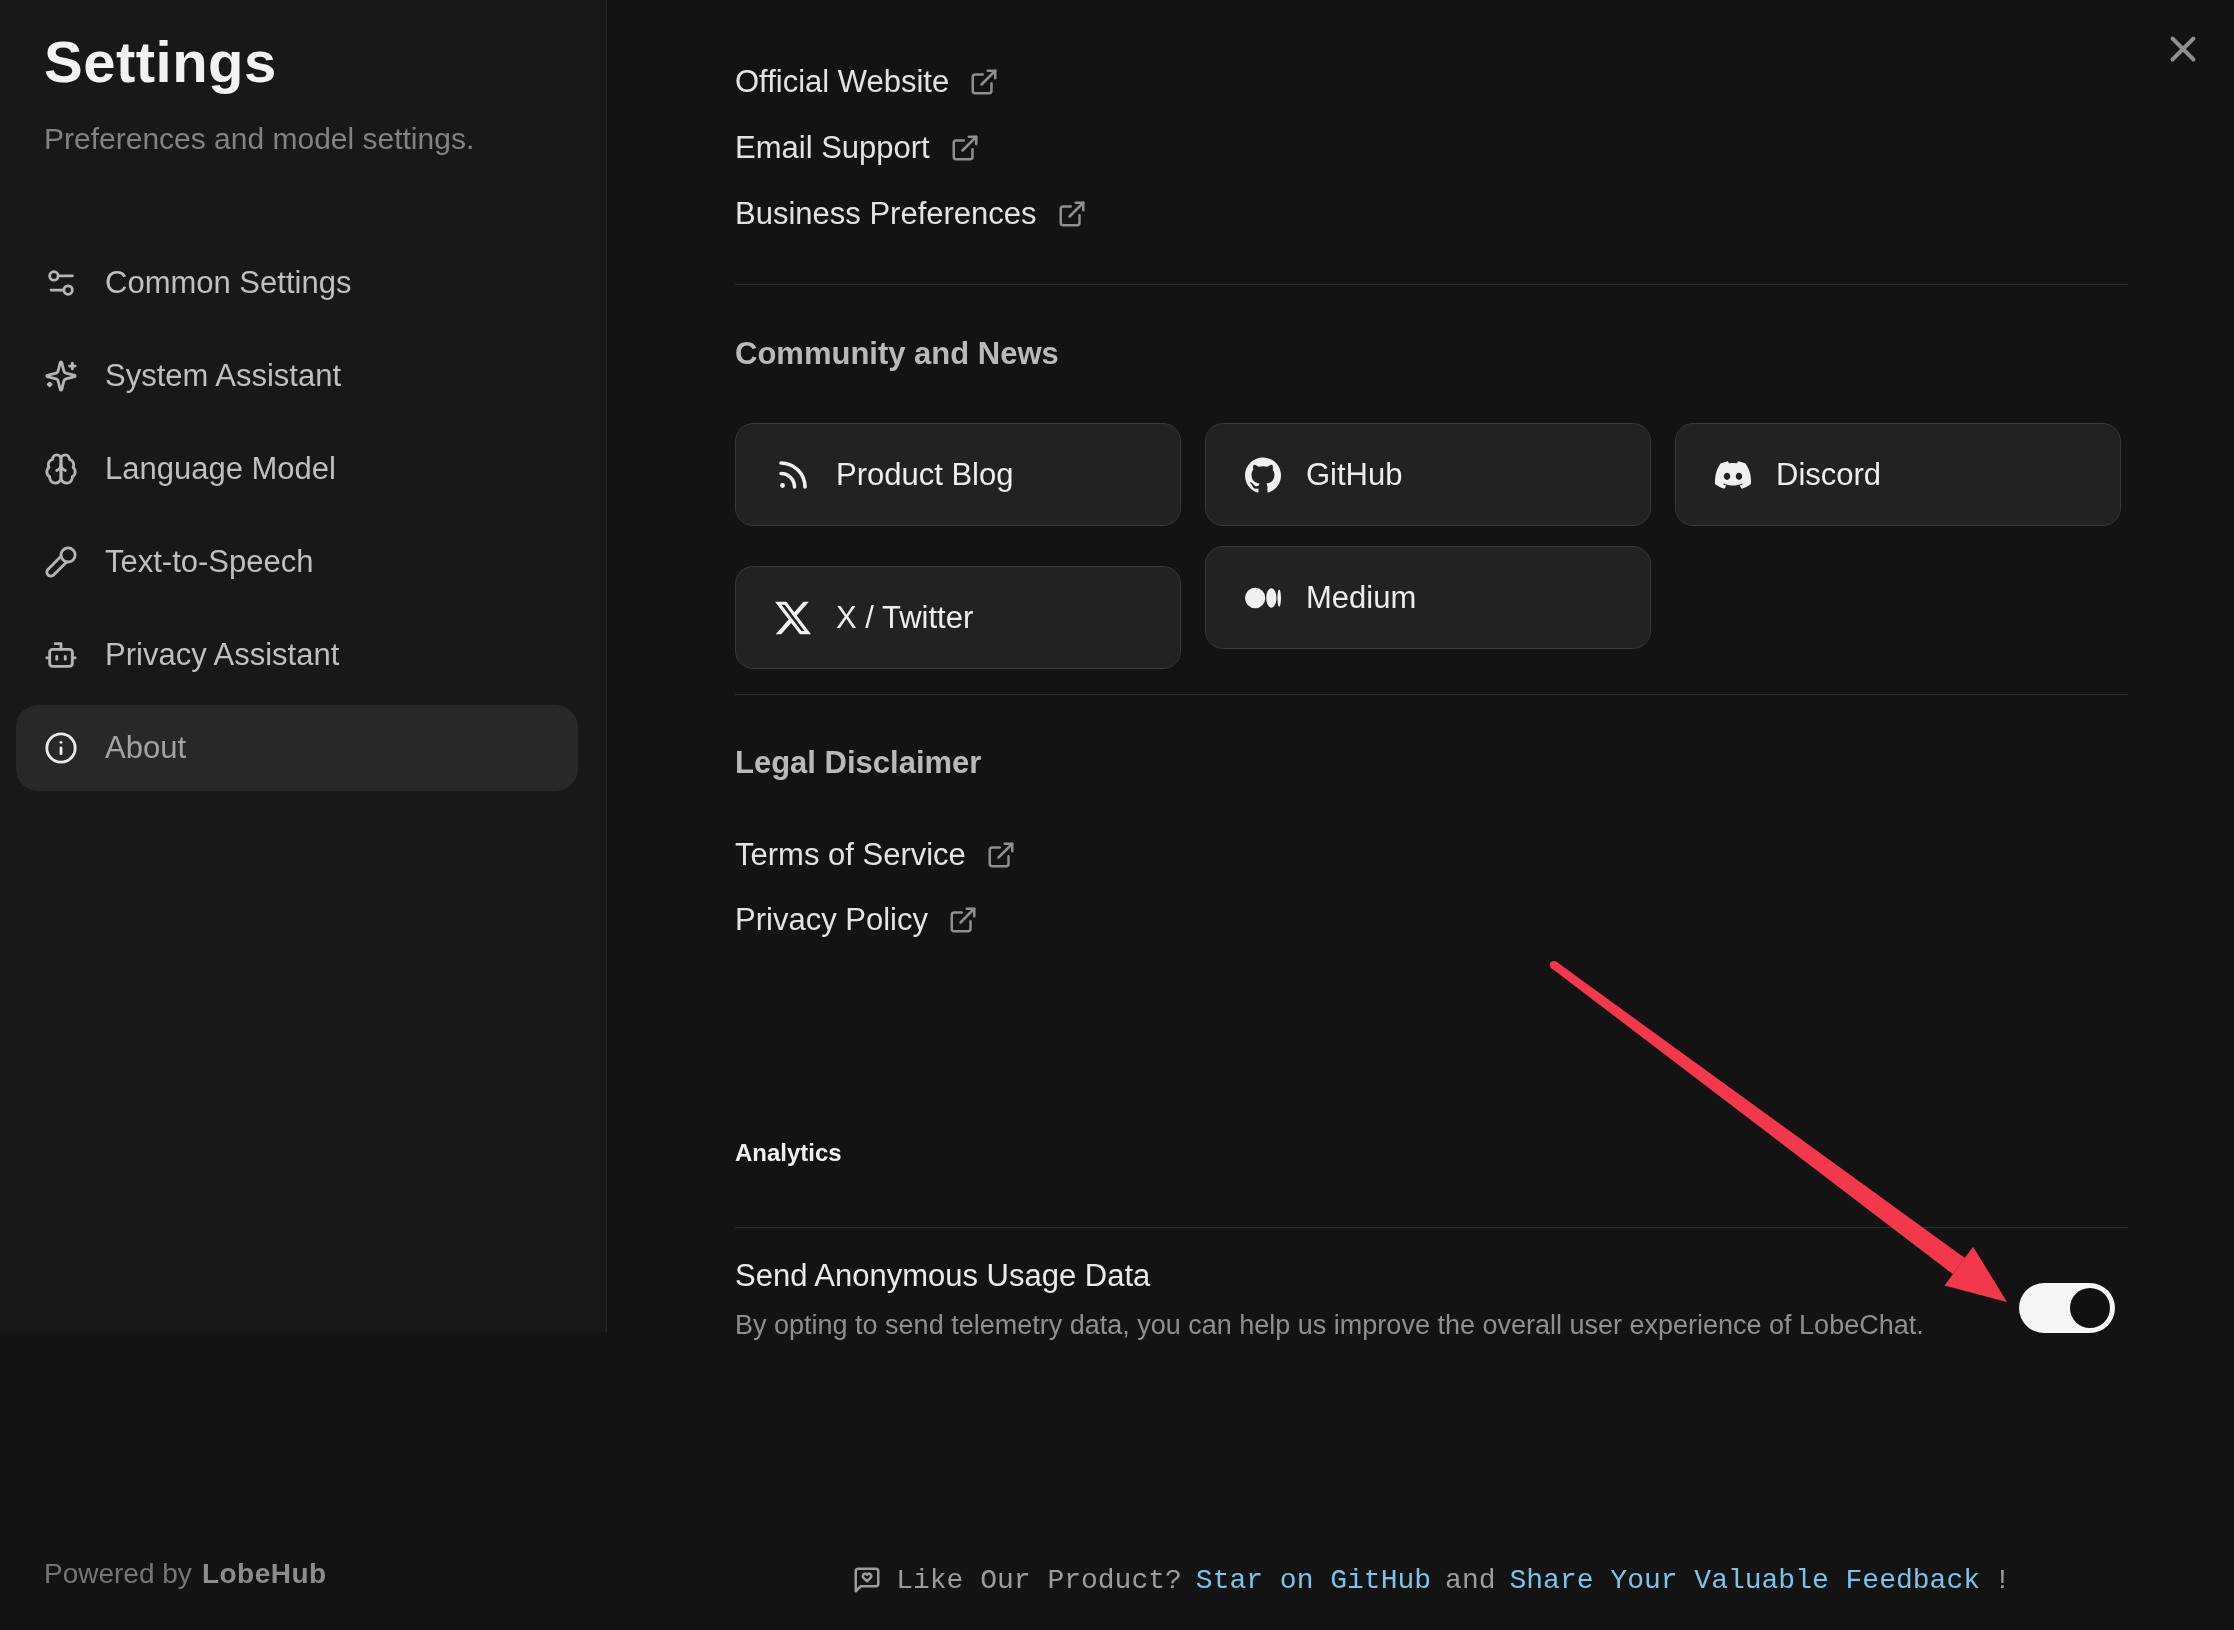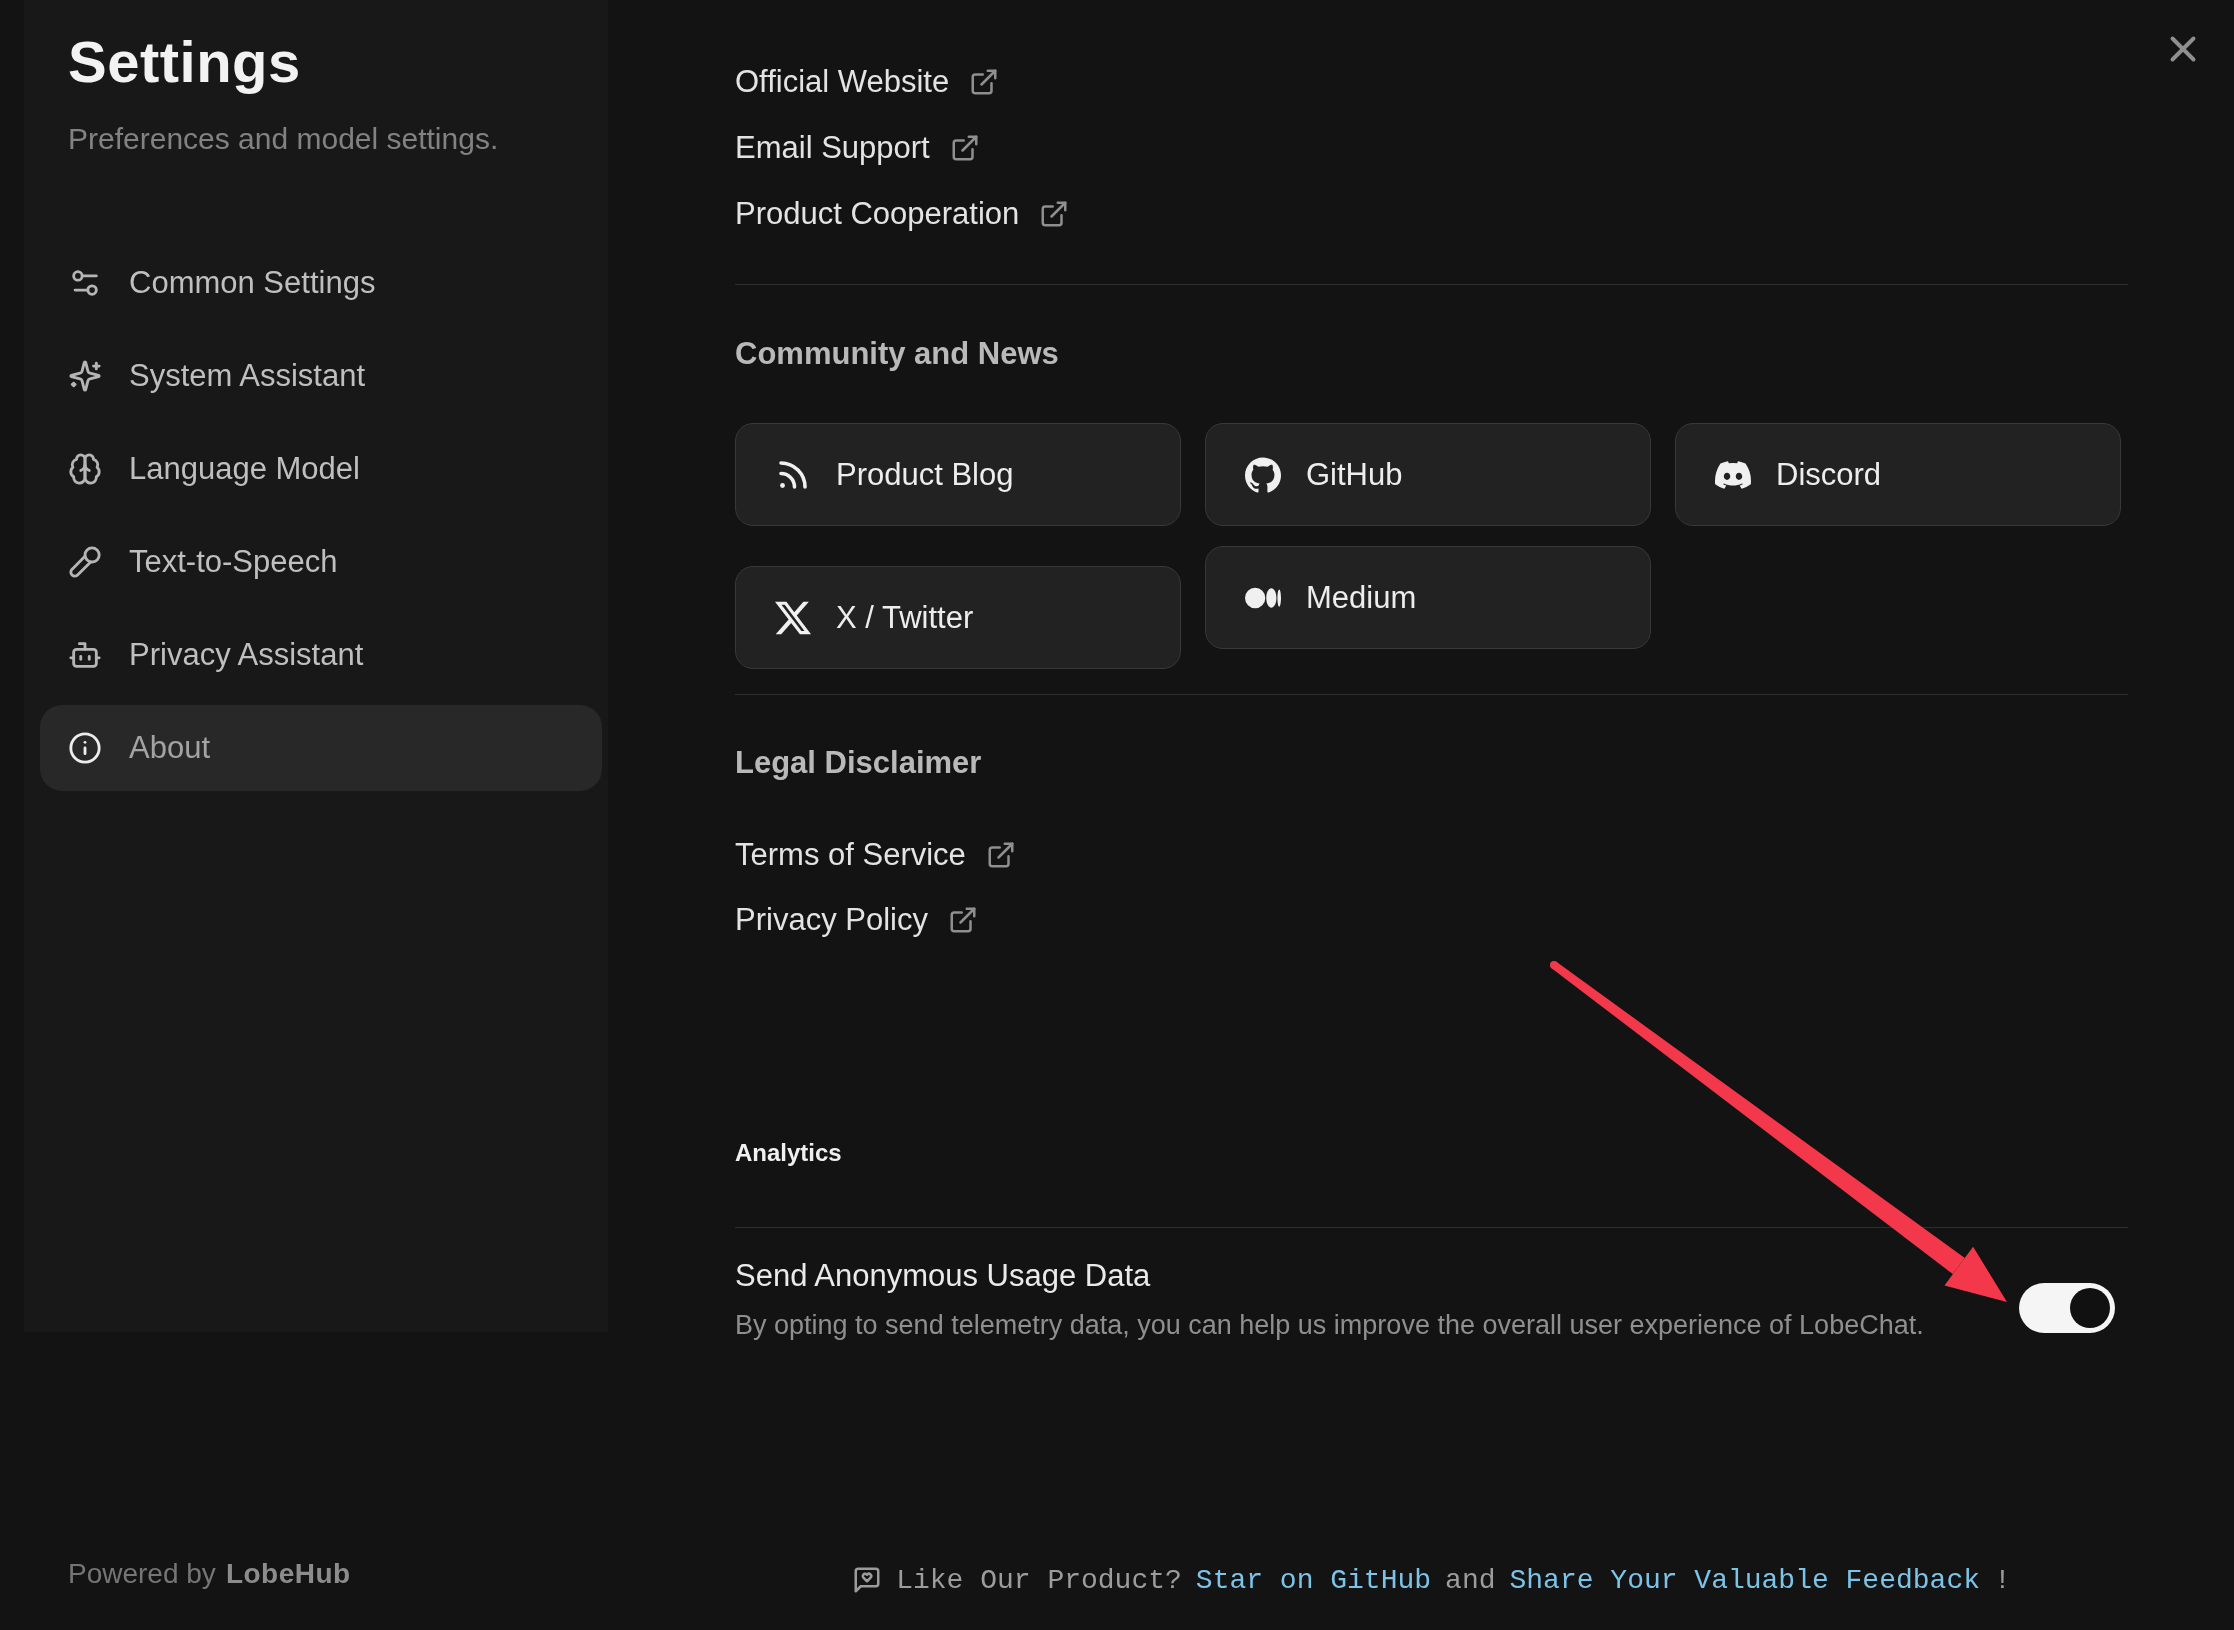--- a/index.html
+++ b/index.html
@@ -2,21 +2,21 @@
 <html><head>
 <meta charset="utf-8">
 <style>
   * { margin:0; padding:0; box-sizing:border-box; }
   html,body { width:2234px; height:1630px; overflow:hidden; background:#131313;
               font-family:"Liberation Sans", sans-serif; }
   #page { position:relative; width:2234px; height:1630px; overflow:hidden; }
 
   
   .sidebar { position:absolute; left:0; top:0; width:607px; height:1332px;
-             background:#181818; border-right:1px solid #262626;margin-left:24px; }
+             background:#181818; border-right:1px solid #262626; }
   .sb-title { position:absolute; left:44px; top:28px; font-size:58px; font-weight:700;
               color:#f2f2f2; letter-spacing:.5px; }
   .sb-sub   { position:absolute; left:44px; top:122px; font-size:30px; color:#828282; }
   .side-item { position:absolute; left:16px; width:562px; height:86px; border-radius:22px;
                display:flex; align-items:center; padding-left:28px; cursor:pointer; }
   .side-item .ic { width:34px; height:34px; flex:0 0 34px; display:flex;
                    align-items:center; justify-content:center; }
   .side-item .ic svg { width:34px; height:34px; stroke:#b5b5b5; fill:none;
                        stroke-width:2; stroke-linecap:round; stroke-linejoin:round; }
   .side-item .lbl { margin-left:27px; font-size:31px; color:#bfbfbf; }
@@ -169,21 +169,21 @@
     </div>
     <div class="link-row" style="top:126px">
       <span class="txt">Email Support</span>
       <svg viewBox="0 0 24 24">
           <path d="M15 3h6v6"></path>
           <path d="M10 14 21 3"></path>
           <path d="M18 13v6a2 2 0 0 1-2 2H5a2 2 0 0 1-2-2V8a2 2 0 0 1 2-2h6"></path>
         </svg>
     </div>
     <div class="link-row" style="top:192px">
-      <span class="txt">Product Cooperation</span>
+      <span class="txt">Business Preferences</span>
       <svg viewBox="0 0 24 24">
           <path d="M15 3h6v6"></path>
           <path d="M10 14 21 3"></path>
           <path d="M18 13v6a2 2 0 0 1-2 2H5a2 2 0 0 1-2-2V8a2 2 0 0 1 2-2h6"></path>
         </svg>
     </div>
 
     <div class="divider" style="top:284px"></div>
 
     <div class="section-title" style="top:336px">Community and News</div>

